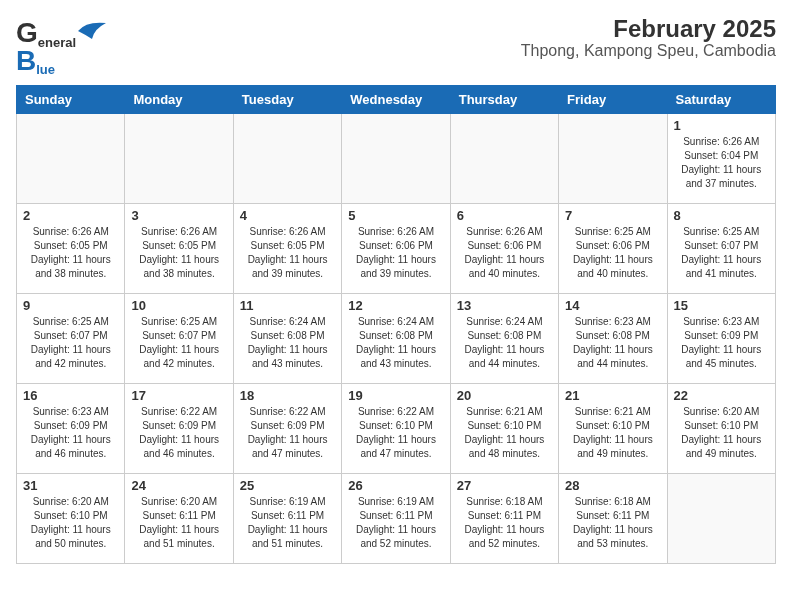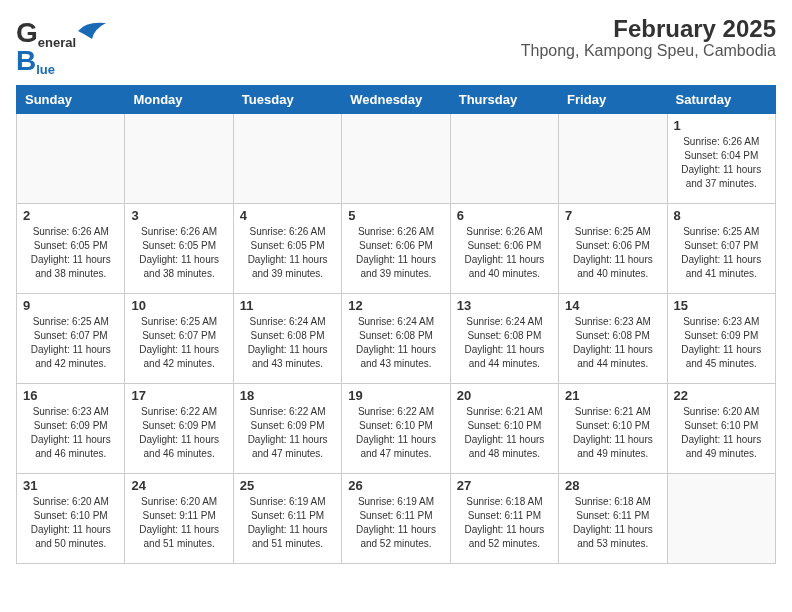--- a/index.html
+++ b/index.html
@@ -260,21 +260,21 @@
       <tr>
         <td>
           <span class="day-number">31</span>
           <div class="day-info">Sunrise: 6:20 AM
 Sunset: 6:10 PM
 Daylight: 11 hours and 50 minutes.</div>
         </td>
         <td>
           <span class="day-number">24</span>
           <div class="day-info">Sunrise: 6:20 AM
-Sunset: 9:11 PM
+Sunset: 6:11 PM
 Daylight: 11 hours and 51 minutes.</div>
         </td>
         <td>
           <span class="day-number">25</span>
           <div class="day-info">Sunrise: 6:19 AM
 Sunset: 6:11 PM
 Daylight: 11 hours and 51 minutes.</div>
         </td>
         <td>
           <span class="day-number">26</span>

